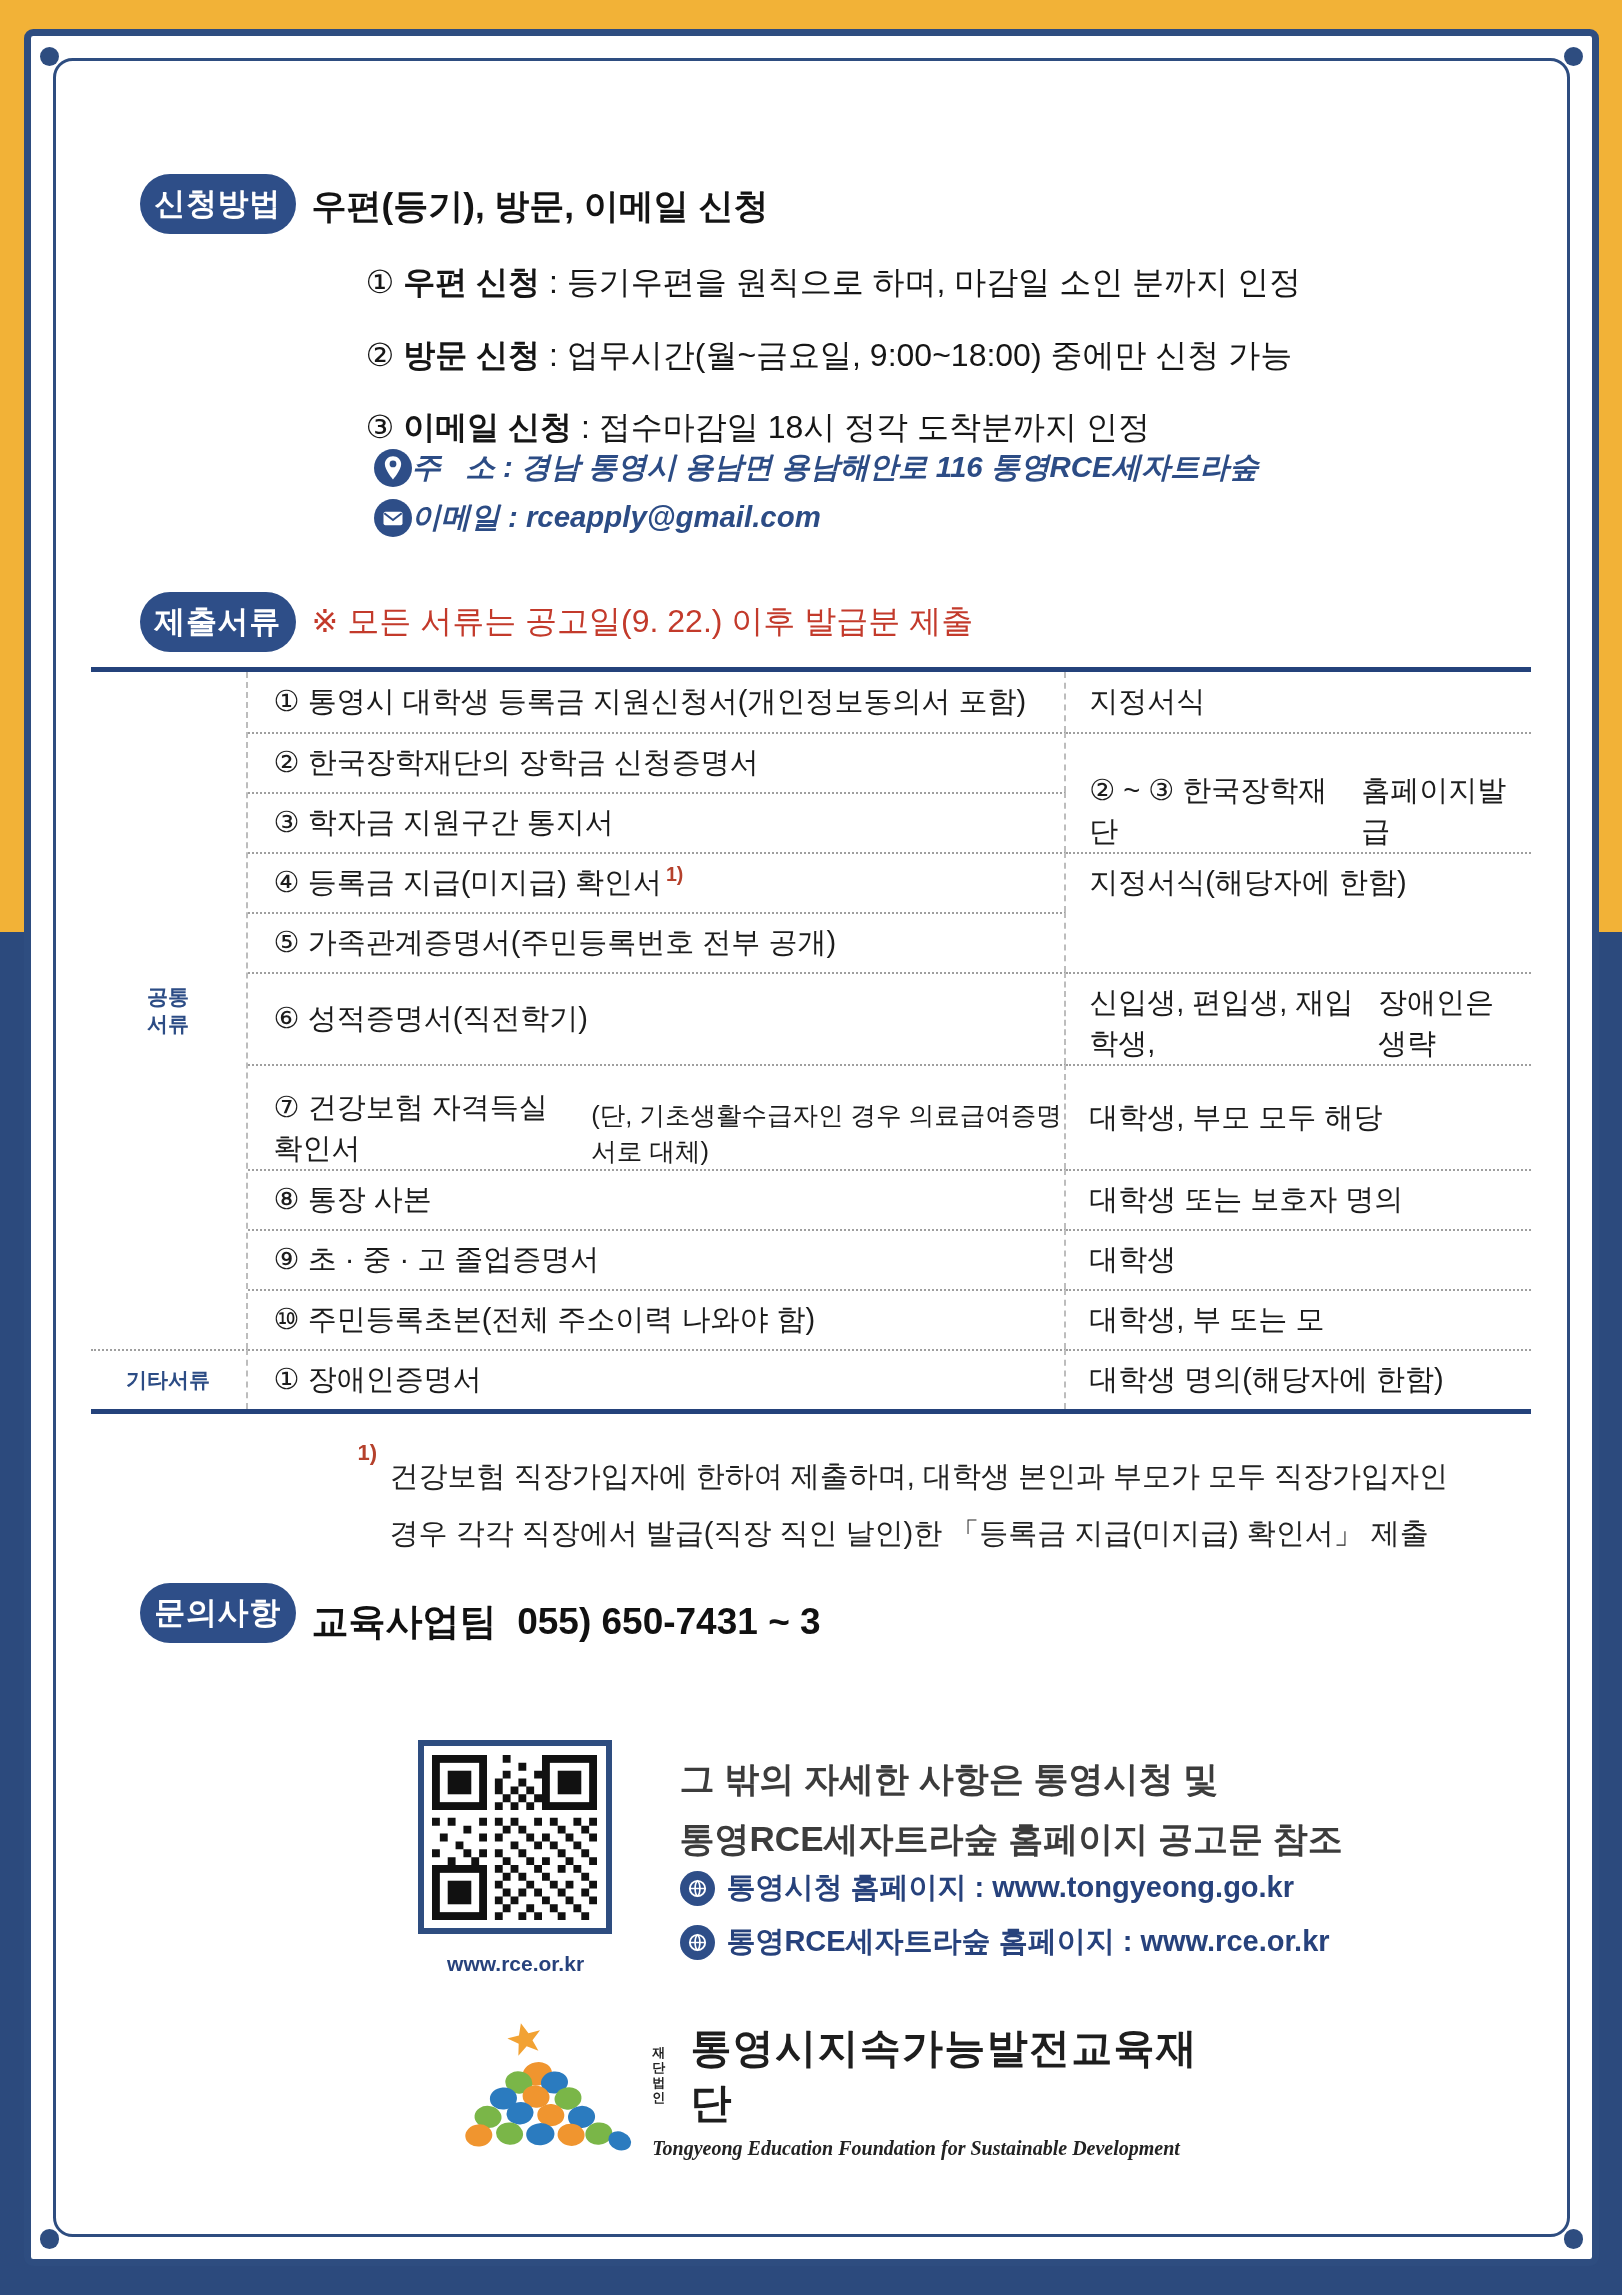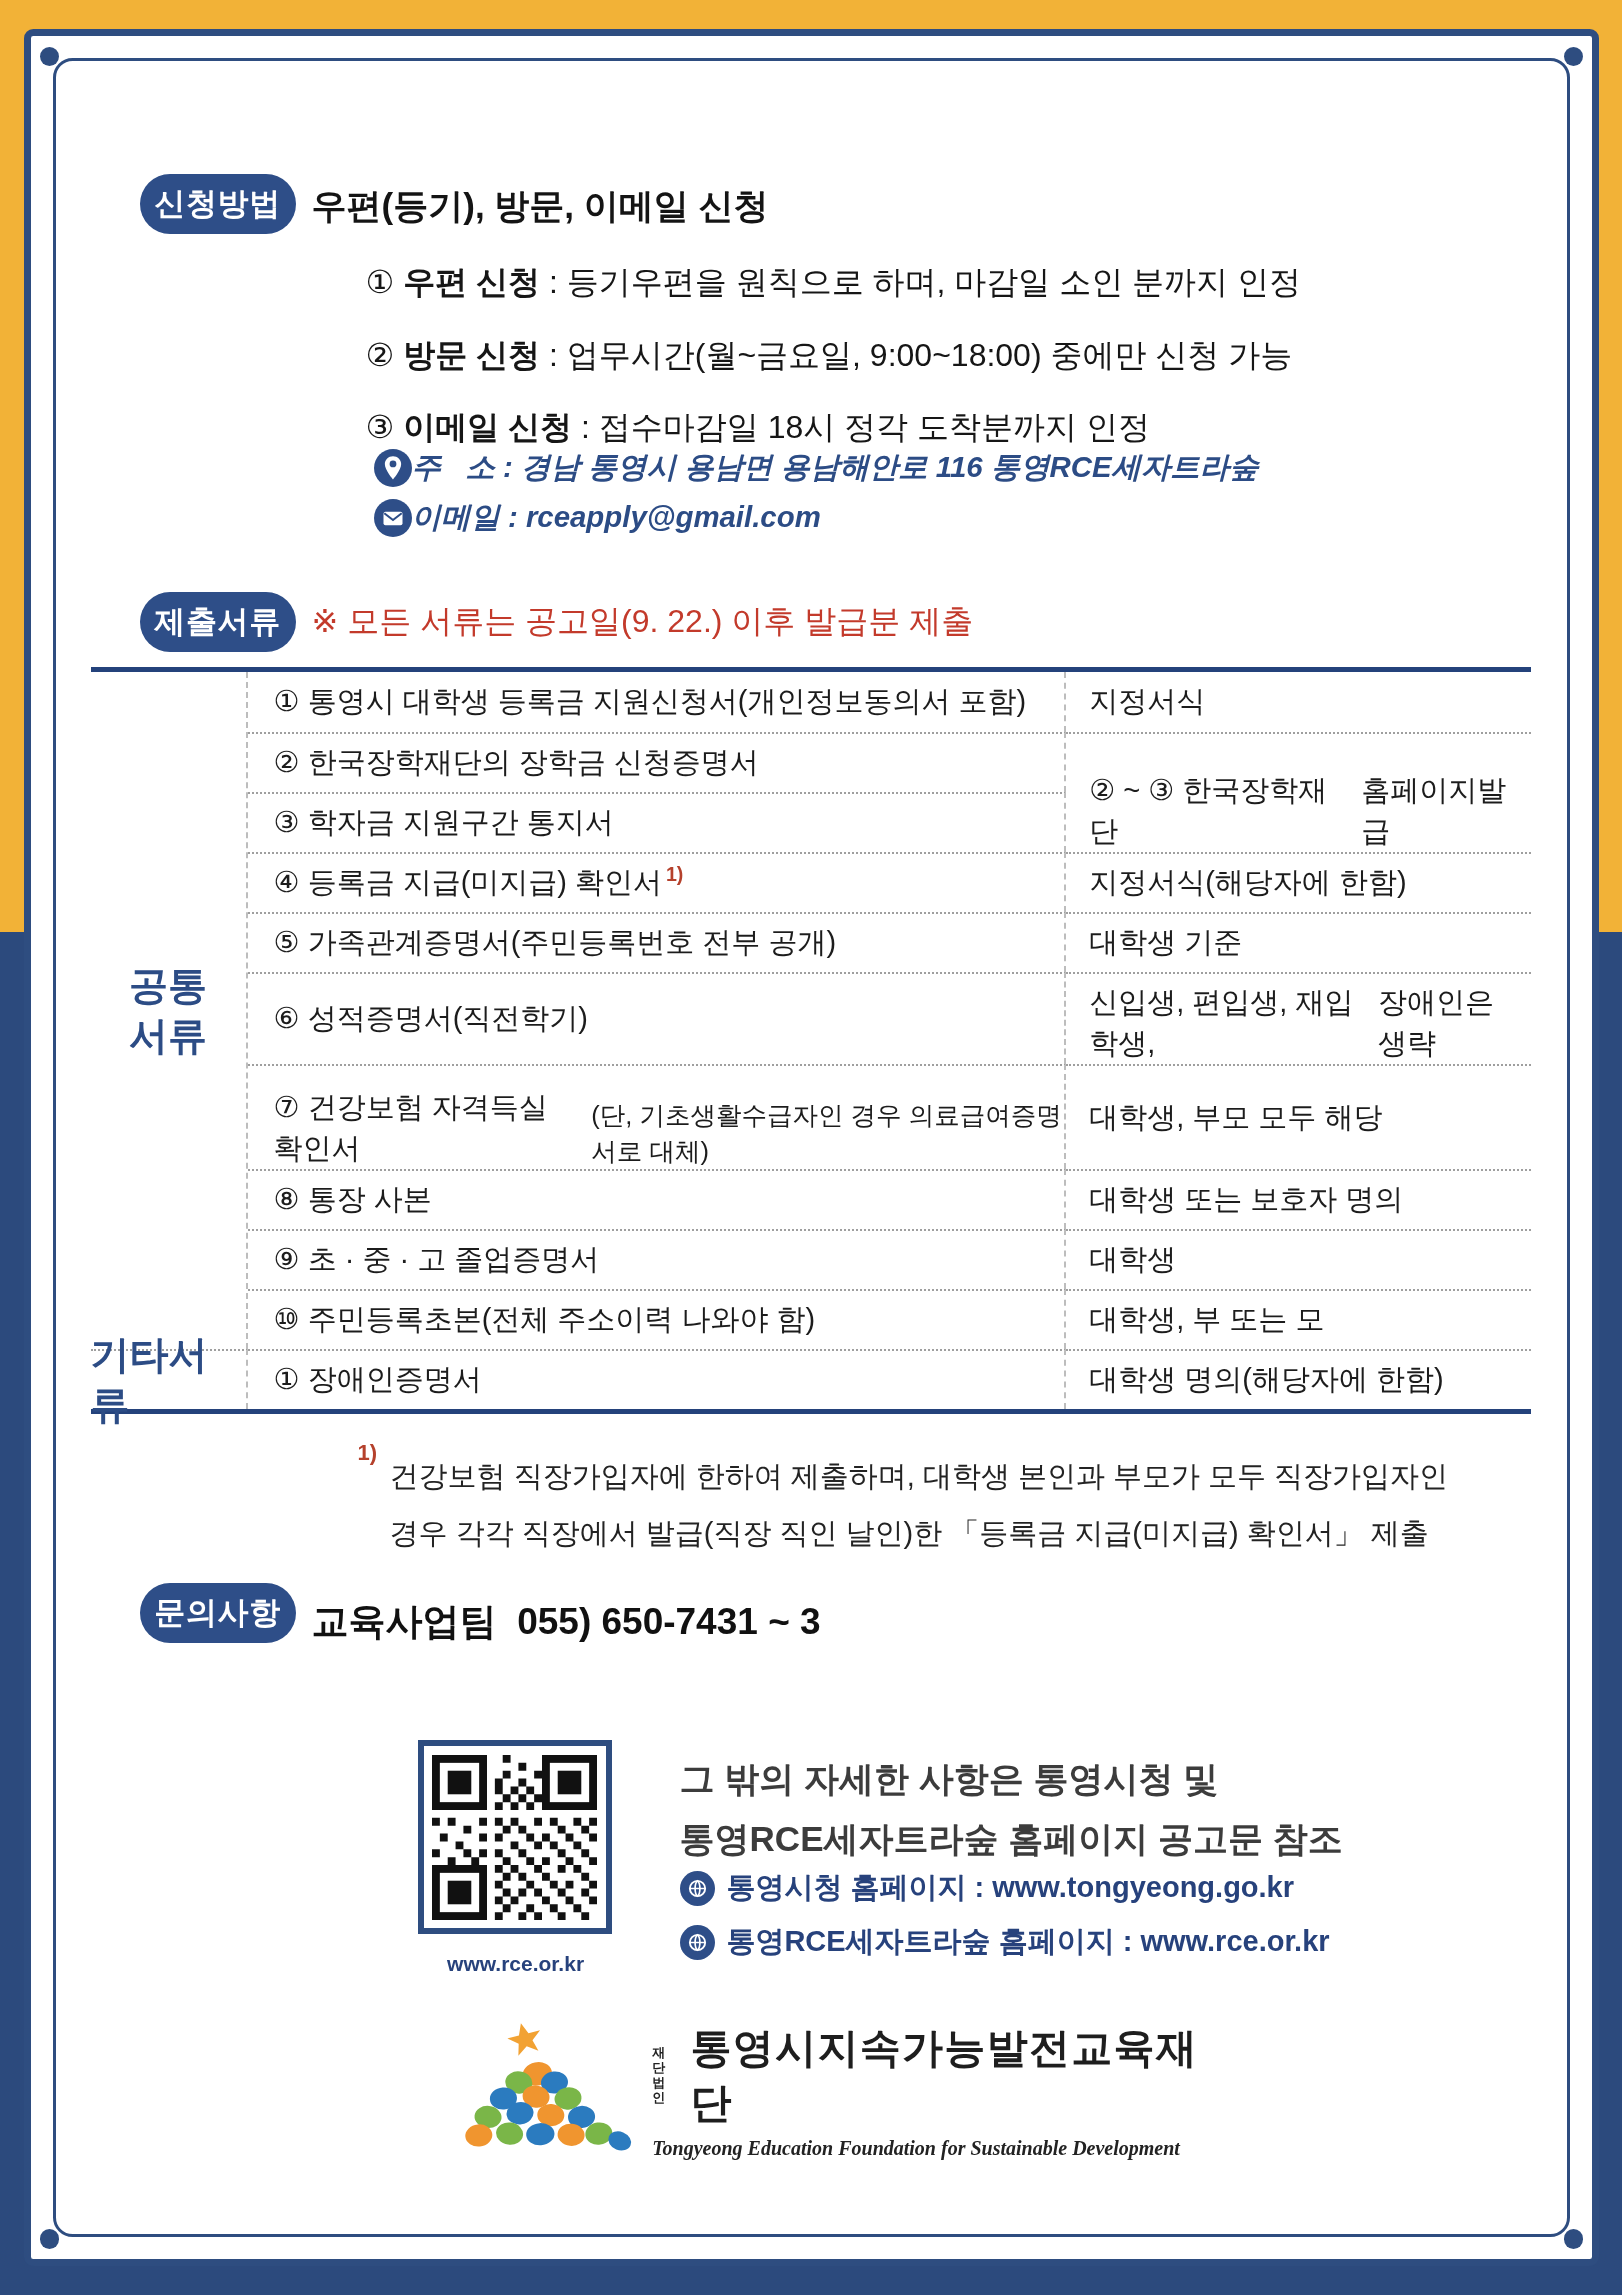--- a/index.html
+++ b/index.html
@@ -30,21 +30,21 @@
 
   .tbl{position:absolute;left:60px;top:631px;width:1440px;
     border-top:5.2px solid #24427B;border-bottom:5.2px solid #24427B;
     display:grid;grid-template-columns:157px 818px 465px;
     grid-template-rows:60px 60px 60px 60px 60px 92px 105px 60px 60px 60px 60px;}
   .cell{display:flex;align-items:center;font-size:29px;color:#1c1c1c;font-weight:500;padding-left:26px;}
   .cell.note{padding-left:23.6px;}
   .cell.two{align-items:flex-end;justify-content:center;line-height:1.42;gap:12px;}
   .cell .sub{font-size:25.5px;padding-left:9.2px;}
   .lab{display:flex;flex-direction:column;align-items:center;justify-content:center;
-    color:#2C4C85;font-weight:700;font-size:39px;line-height:1.28;padding-left:0;}
+    color:#2C4C85;font-weight:700;font-size:21px;line-height:1.28;padding-left:0;}
   .vr{border-right:2px dashed #bdbdbd;}
   .bt{border-top:2px dotted #9f9f9f;}
   .gc1{grid-column:1}.gc2{grid-column:2}.gc3{grid-column:3}
   .gr1{grid-row:1}.gr2{grid-row:2}.gr3{grid-row:3}.gr4{grid-row:4}.gr5{grid-row:5}.gr6{grid-row:6}
   .gr7{grid-row:7}.gr8{grid-row:8}.gr9{grid-row:9}.gr10{grid-row:10}.gr11{grid-row:11}
   .grs{grid-row:1/11}.grs2{grid-row:2/4}
   .sup{font-size:19.6px;color:#B5412C;font-weight:700;align-self:flex-start;margin-top:9.2px;margin-left:3.9px;}
 
   .fn-mark{position:absolute;left:327px;top:1404px;font-size:22px;font-weight:700;color:#B5412C;}
   .footnote{position:absolute;left:359px;top:1412px;font-size:29px;color:#232323;line-height:1.95;font-weight:500;}
@@ -133,23 +133,20 @@
     <div class="cell vr bt gr4 gc2">
         <span>④ 등록금 지급(미지급) 확인서</span>
         <span class="sup">1)</span>
       </div>
     <div class="cell note bt gr4 gc3">
         <span>지정서식(해당자에 한함)</span>
       </div>
 
     <div class="cell vr bt gr5 gc2">
         <span>⑤ 가족관계증명서(주민등록번호 전부 공개)</span>
-      </div>
-    <div class="cell note bt gr5 gc3">
-        <span>대학생 기준</span>
       </div>
 
     <div class="cell vr bt gr6 gc2">
         <span>⑥ 성적증명서(직전학기)</span>
       </div>
     <div class="cell note two bt gr6 gc3">
       <span>신입생, 편입생, 재입학생,</span>
       <span>장애인은 생략</span>
     </div>
 

